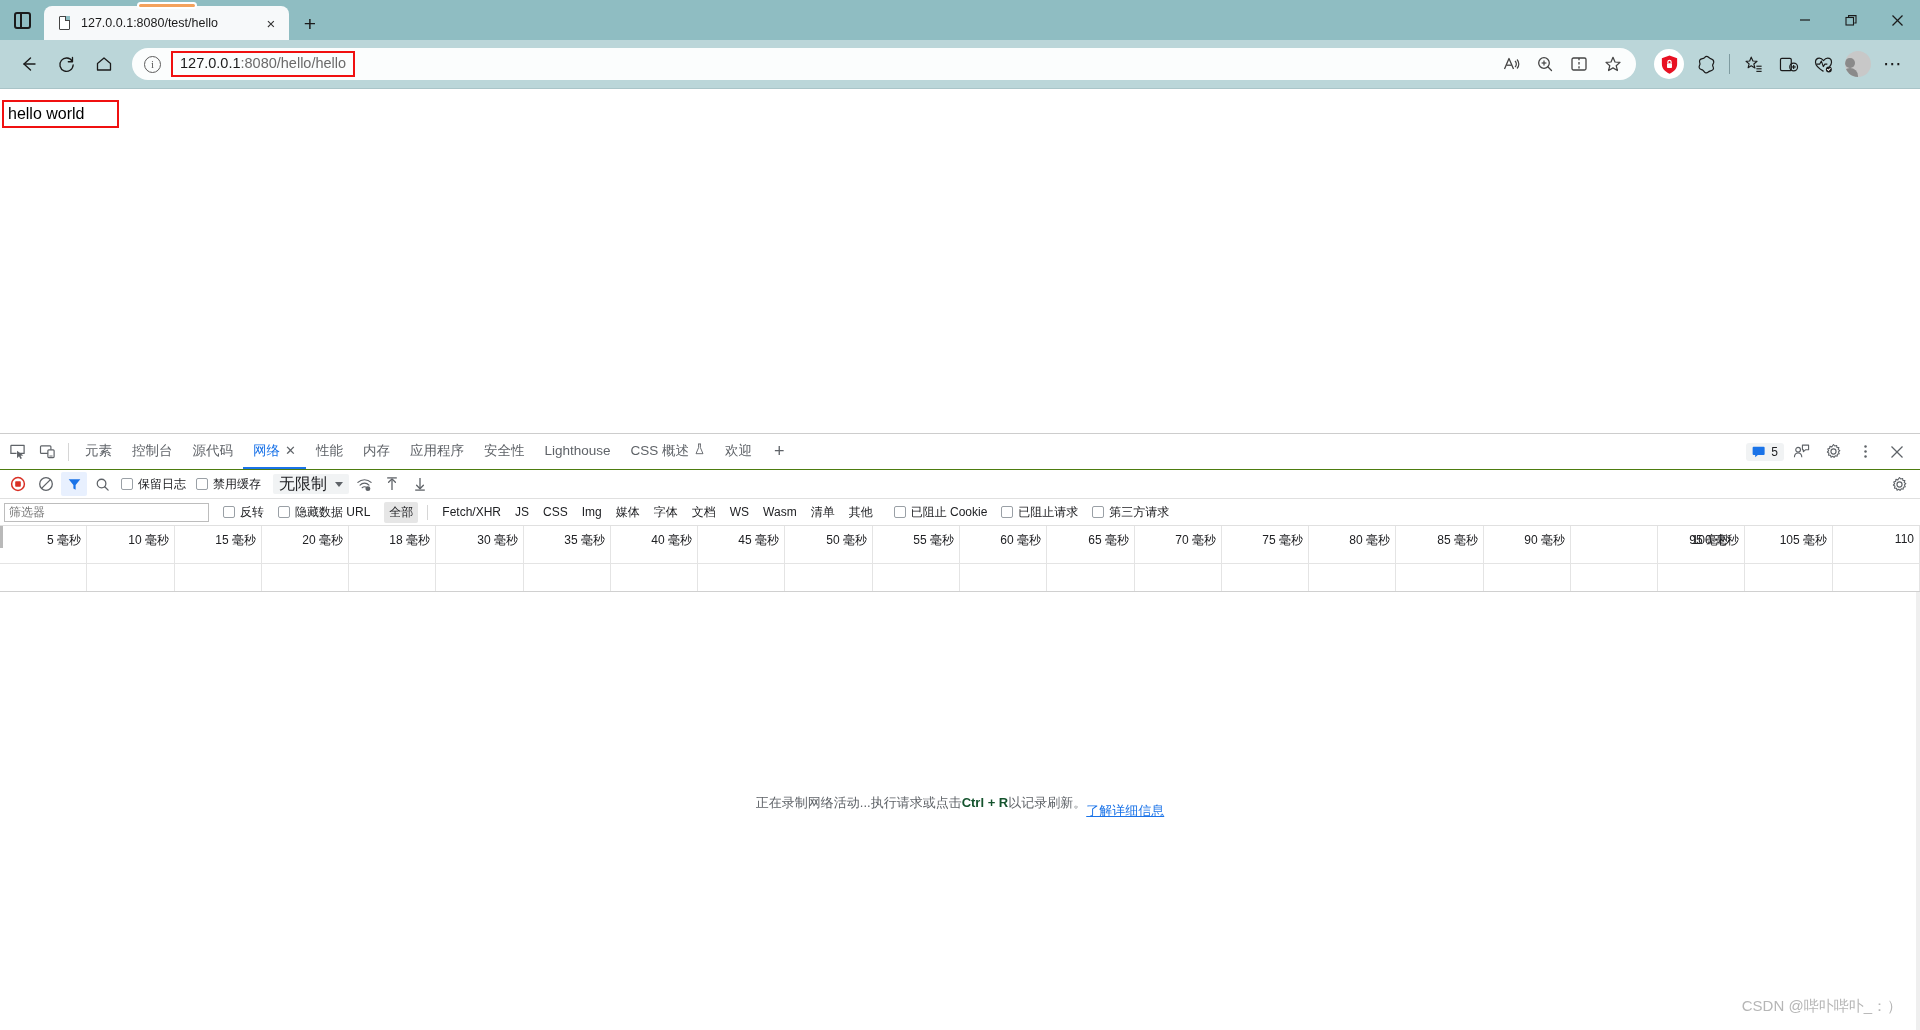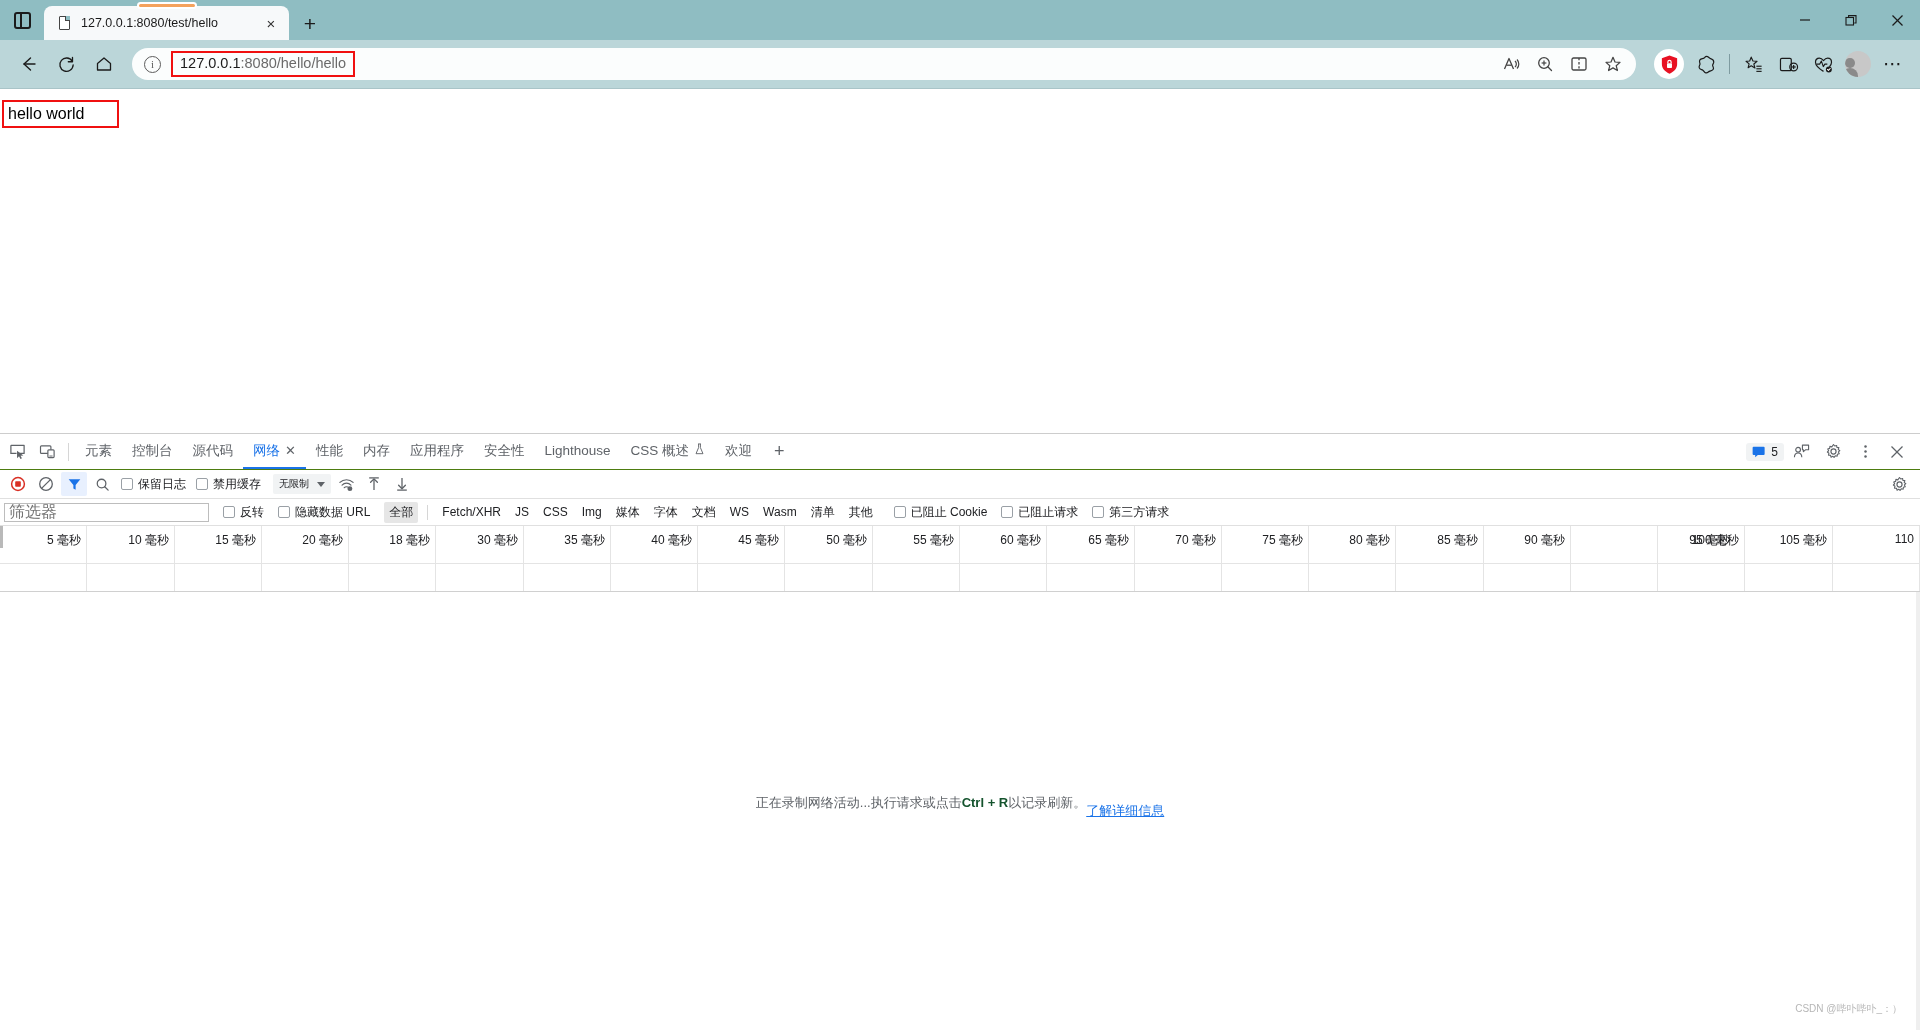--- a/index.html
+++ b/index.html
@@ -142,32 +142,32 @@
   .dt-toolbar {
     height: 29px; flex: 0 0 29px; display:flex; align-items:center;
     border-bottom: 1px solid #e0e0e0; padding-left: 5px; gap: 2px; background:#fff;
   }
   .tb-ico { width: 26px; height: 24px; display:flex; align-items:center; justify-content:center; cursor:pointer; border-radius:2px;}
   .tb-ico.sel { background: #e8f0fe; }
   .tb-check { display: flex; align-items:center; gap: 5px; margin: 0 4px; cursor: pointer; font-size: 12px; color:#202124; white-space:nowrap;}
   .cbox { width: 12px; height: 12px; border: 1px solid #9aa0a6; border-radius: 2px; background:#fff; flex:0 0 12px;}
   .throttle {
     display:flex; align-items:center; gap:8px; background:#f1f3f4; height: 20px;
-    padding: 0 6px; margin-left: 6px; font-size: 10px; color:#202124; cursor:pointer; border-radius:2px;
+    padding: 0 6px; margin-left: 6px; font-size: 16px; color:#202124; cursor:pointer; border-radius:2px;
   }
   .caret-dn { width:0;height:0;border-left:4px solid transparent;border-right:4px solid transparent;border-top:5px solid #5f6368;}
   .dt-toolbar-right { margin-left: auto; padding-right: 8px; display:flex; align-items:center;}
 
   .dt-filterbar {
     height: 27px; flex: 0 0 27px; display:flex; align-items:center;
     border-bottom: 1px solid #e0e0e0; padding-left: 4px; gap: 0; background:#fff;
   }
   .filter-input {
     width: 205px; height: 19px; border: 1px solid #bdbdbd; background:#fff;
-    font-size: 16px; color:#0369a1; padding: 0 4px; border-radius: 0;
+    font-size: 12px; color:#0369a1; padding: 0 4px; border-radius: 0;
     font-family: "Liberation Sans", sans-serif;
   }
   .fb-check { display:flex; align-items:center; gap:5px; margin-left: 14px; cursor:pointer; font-size:12px; white-space:nowrap;}
   .fb-sep { width:1px; height:15px; background:#d6d6d6; margin: 0 7px; }
   .type-chip { font-size: 12px; padding: 2px 5px; margin: 0 2px; cursor:pointer; white-space:nowrap; border-radius:2px;}
   .type-chip.sel { background: #e6e6e6; color:#202124; }
 
   .dt-timeline {
     height: 66px; flex: 0 0 66px; border-bottom: 1px solid #d0d0d0;
     position: relative; background:#fff; overflow:hidden;
@@ -182,21 +182,21 @@
 
   .dt-empty {
     flex: 1 1 auto; position: relative; background: #fff;
     display:flex; align-items:center; justify-content:center;
   }
   .dt-empty .line1 { font-size: 13px; color: #5f6368; margin-bottom: 17px; }
   .dt-empty .line2 { font-size: 13px; color: #5f6368; margin-bottom: 16px; }
   .dt-empty .line2 b { color:#14532d; }
   .dt-empty .learn { font-size: 13px; color: #1a73e8; text-decoration: underline; cursor:pointer; }
   .watermark {
-    position:absolute; right: 18px; bottom: 14px; font-size: 10px; color:#b6b6b6;
+    position:absolute; right: 18px; bottom: 14px; font-size: 15px; color:#b6b6b6;
     font-family: "Liberation Sans", sans-serif; white-space: nowrap;
   }
   .dt-vscroll {
     position:absolute; right:0; top:0; bottom:0; width: 4px; background: #efefef;
   }
 </style>
 </head>
 <body>
 
 <div id="browser">

